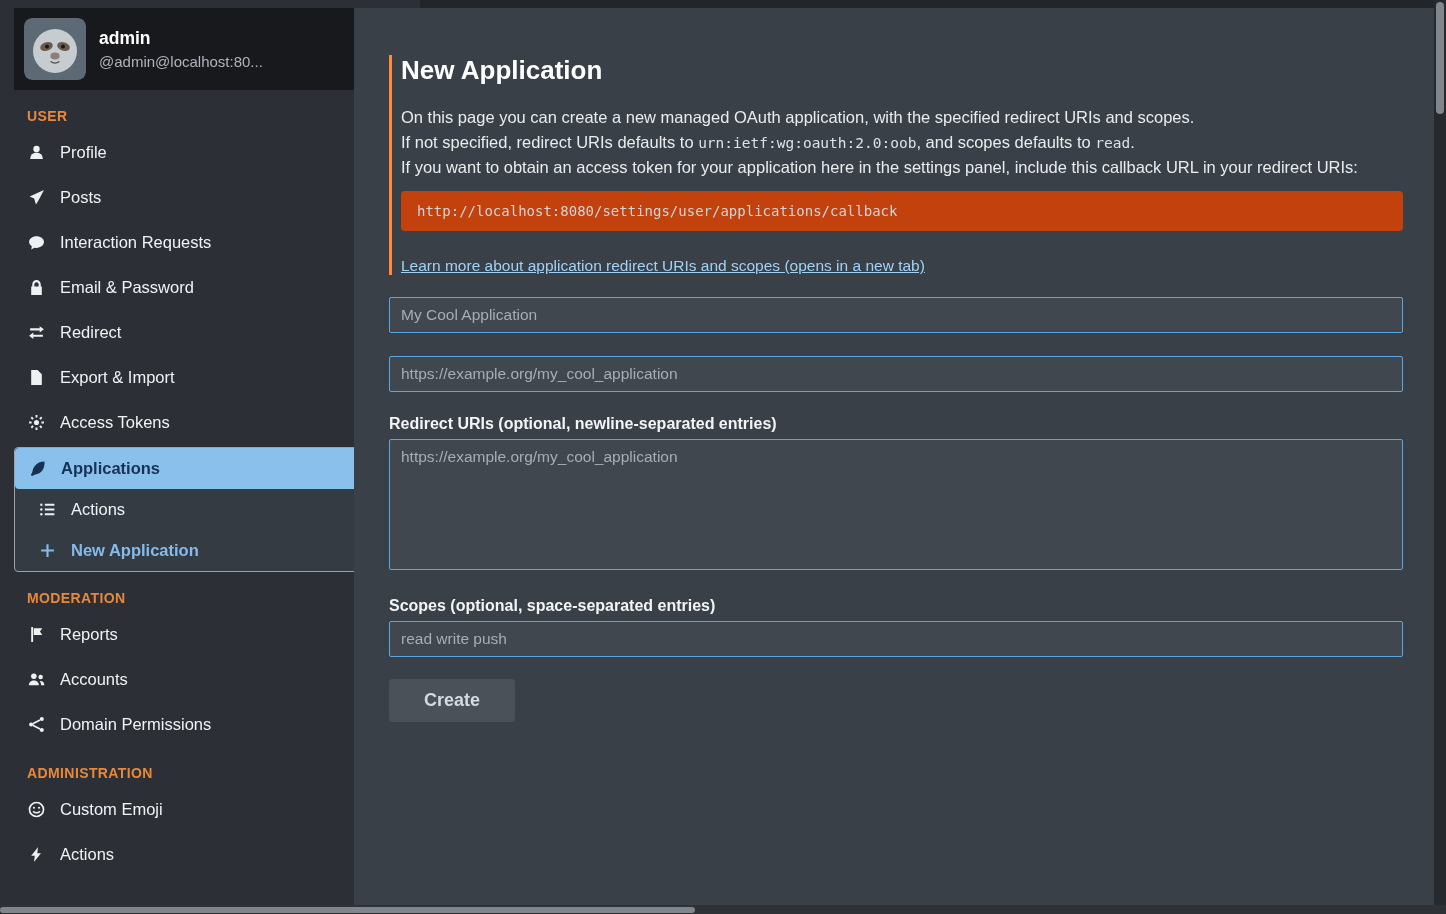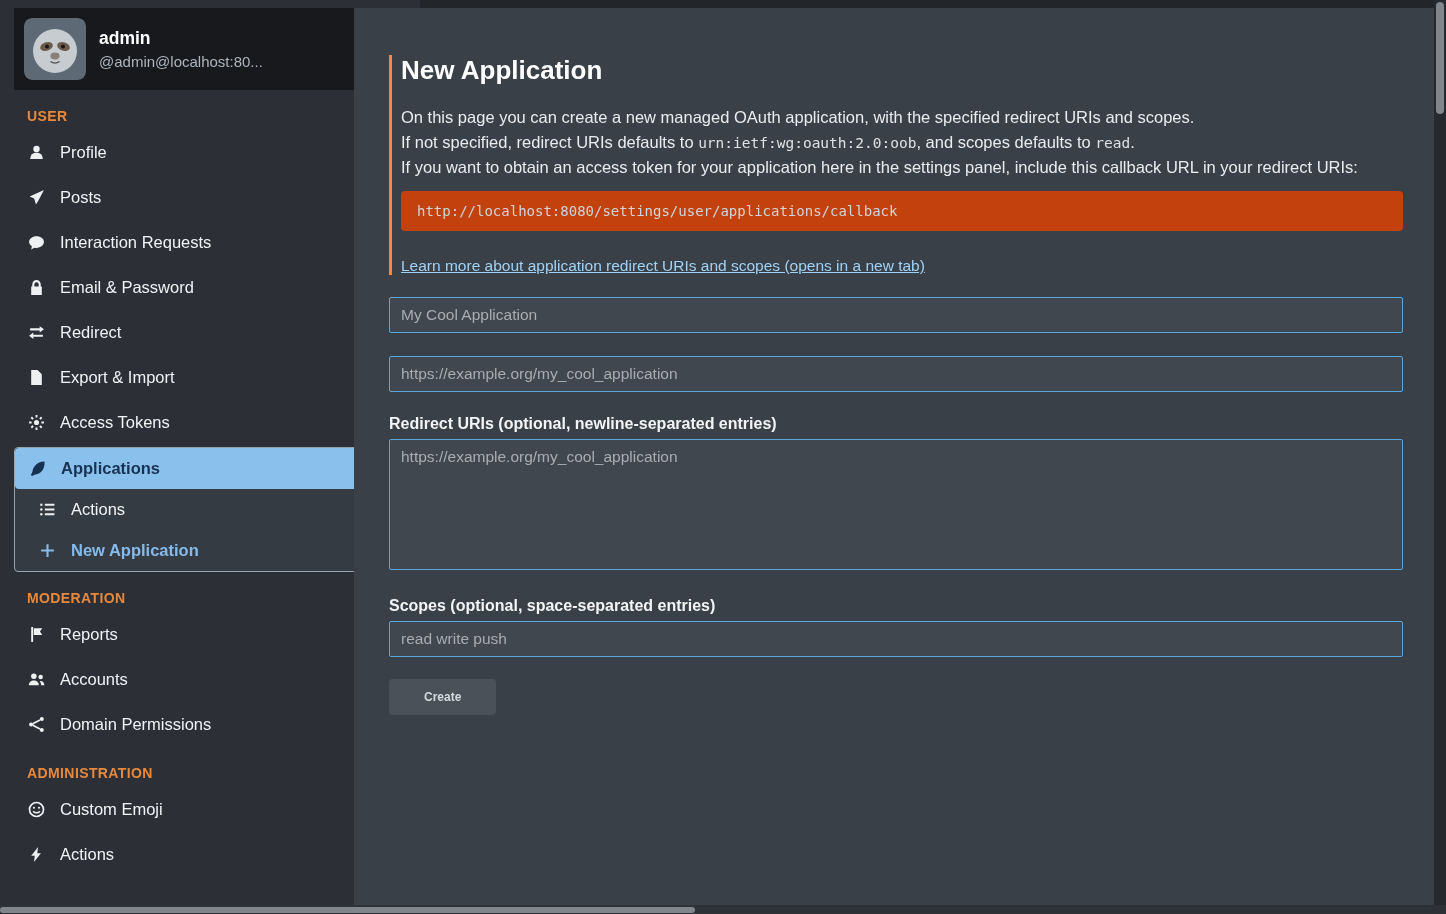--- a/index.html
+++ b/index.html
@@ -87,21 +87,21 @@
     font-family:"Liberation Sans", sans-serif;
     outline:none;
   }
   .text-input { height:36px; }
   .text-area { height:131px; resize:none; }
   .text-input::placeholder, .text-area::placeholder { color:#a7adb3; opacity:1; }
   .create-btn {
     margin-top:10px;
     padding:11px 35px;
     background:#4b5158; color:#d3dae0;
-    font-size:12px; font-weight:bold;
+    font-size:18px; font-weight:bold;
     border:none; border-radius:4px; cursor:pointer;
     font-family:"Liberation Sans", sans-serif;
   }
   
   .v-scrollbar {
     position:absolute; right:0; top:0; width:12px; height:914px;
     background:#26292d; z-index:5;
   }
   .v-thumb {
     position:absolute; top:2px; left:2px; width:8px; height:112px;

